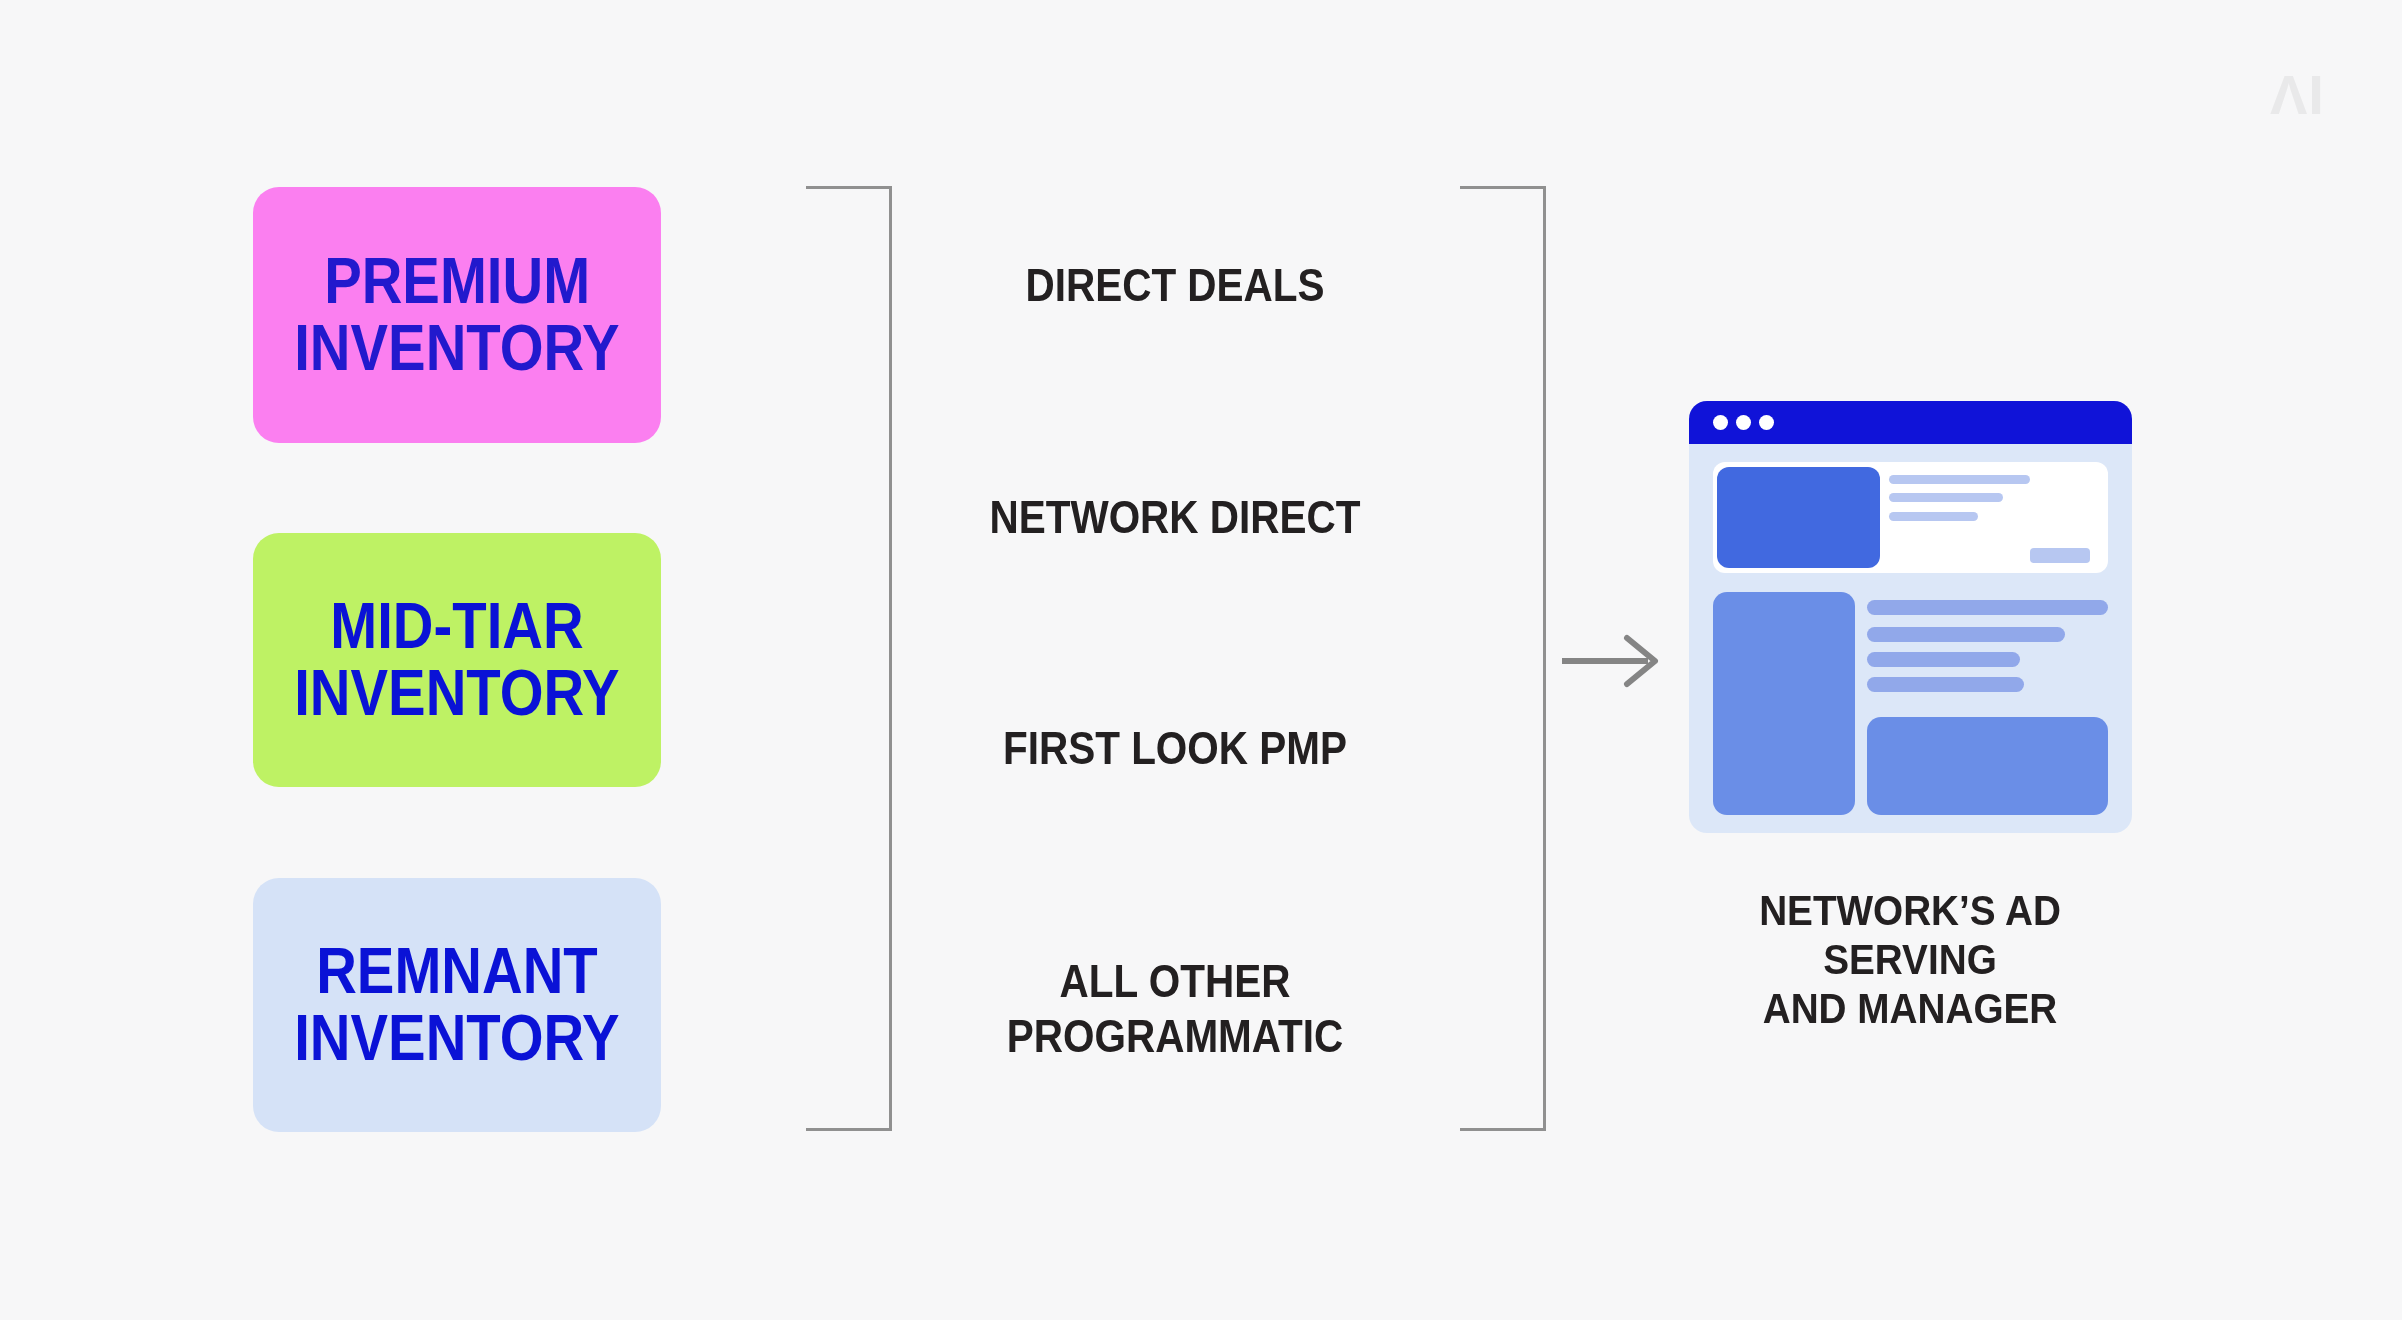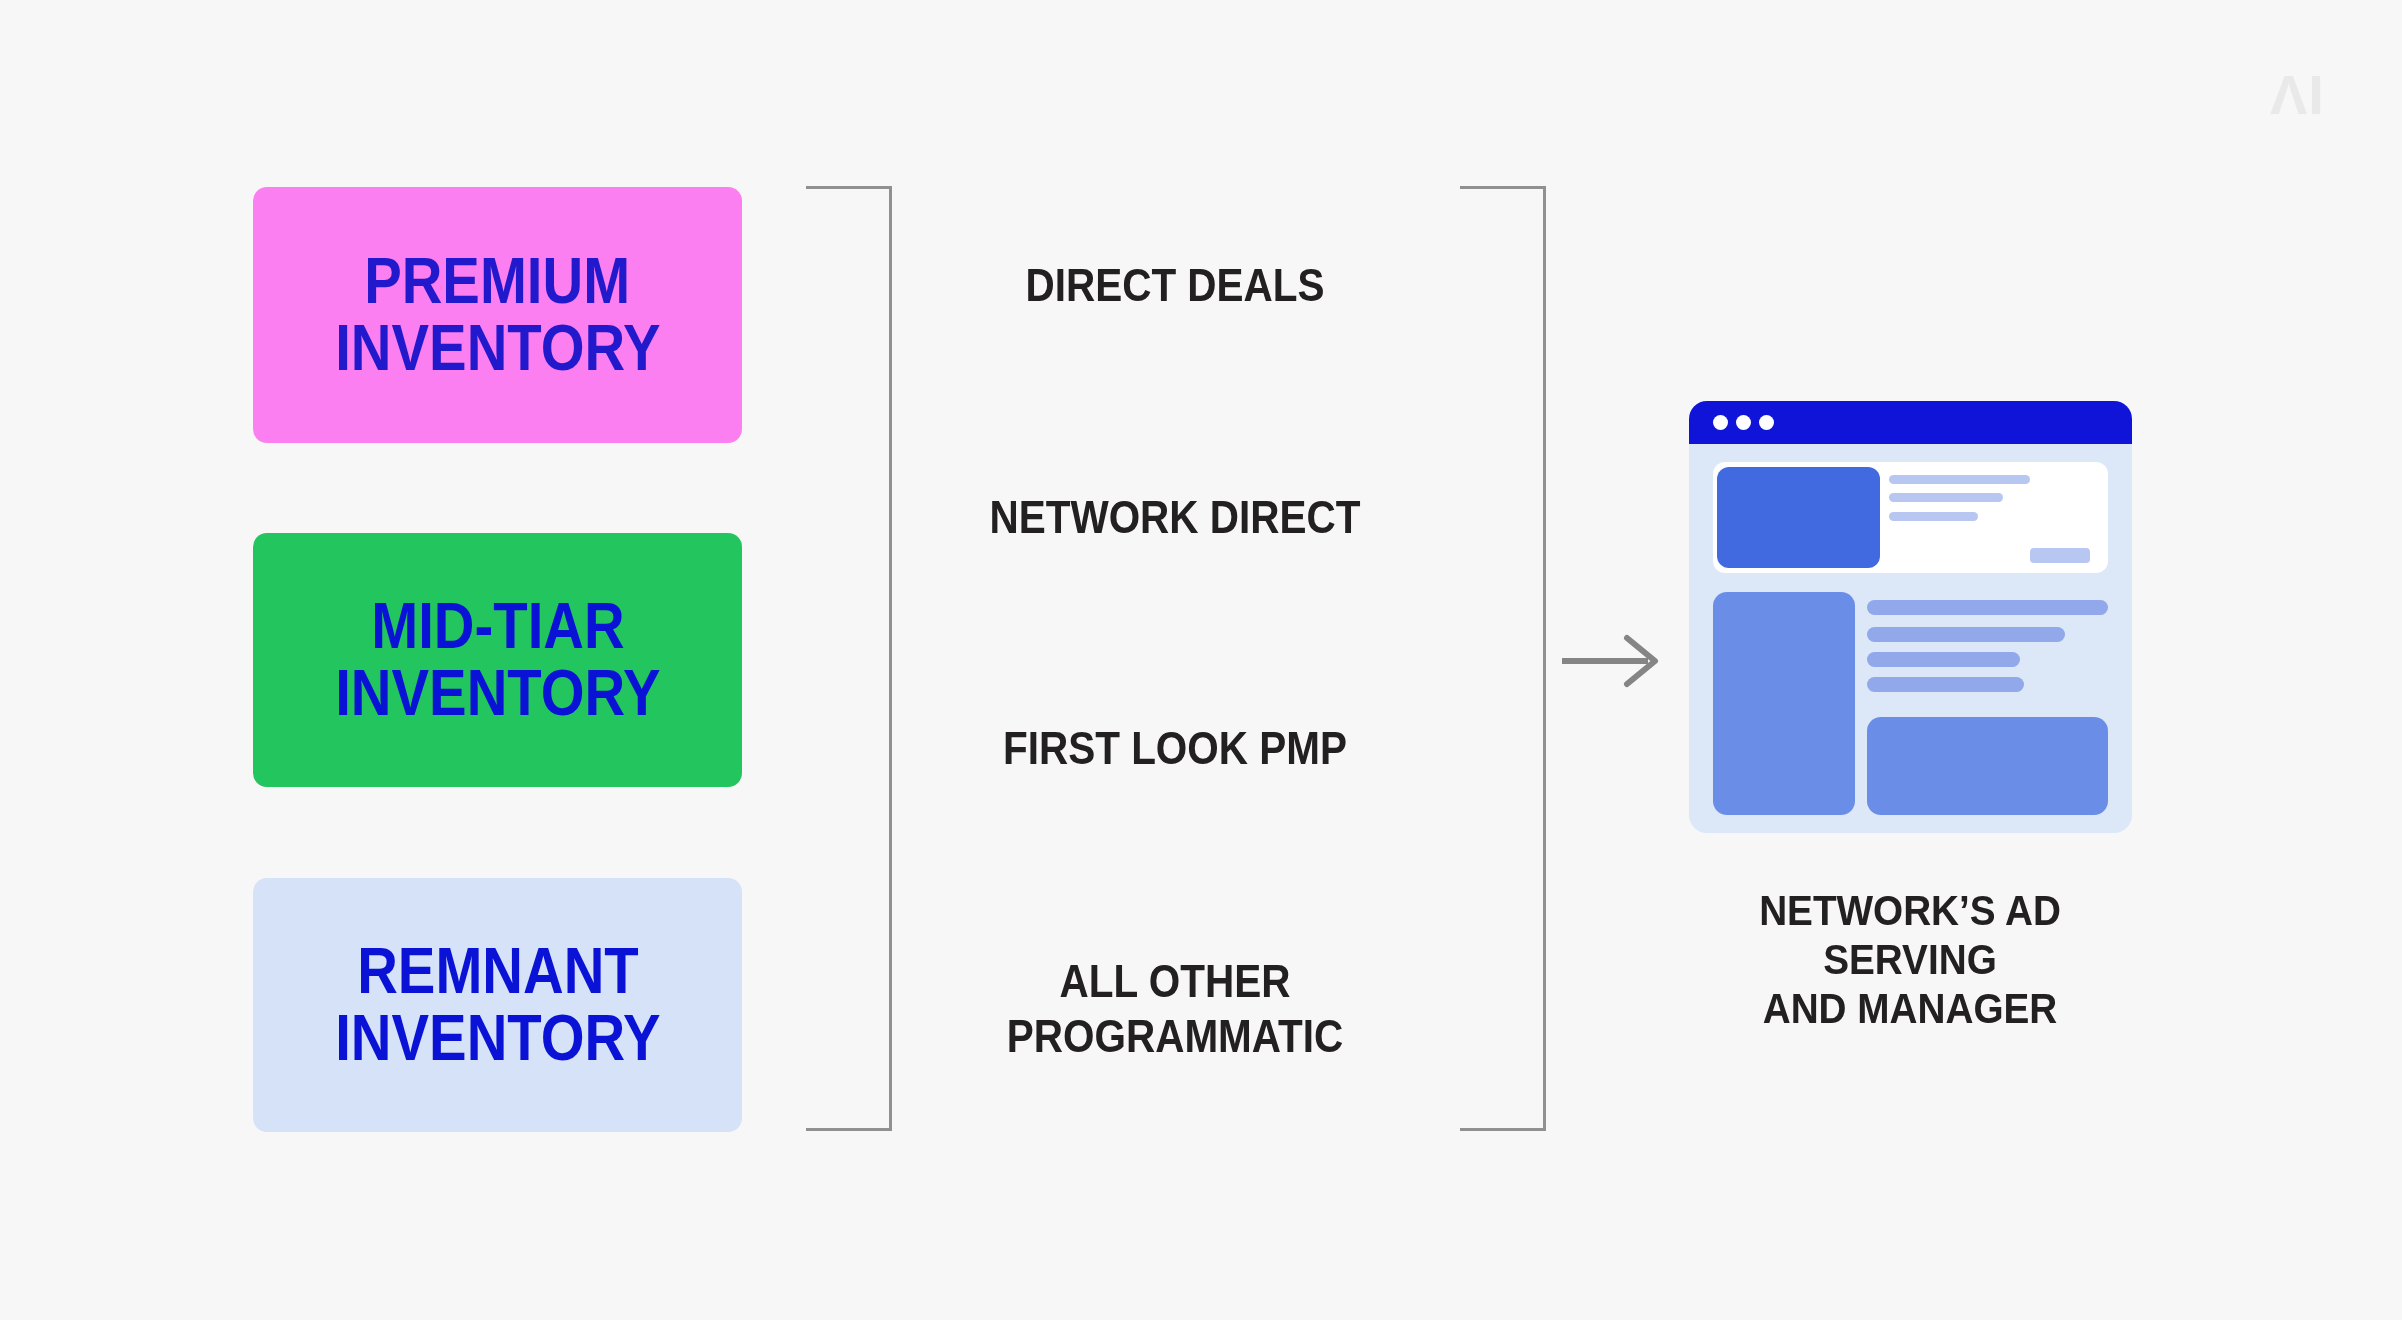--- a/index.html
+++ b/index.html
@@ -13,34 +13,34 @@
 
   
   .logo {
     position:absolute; left:2270px; top:62px;
     font-size:56px; font-weight:700; color:#e9e9ea;
     letter-spacing:1px;
   }
 
   
   .inv-box {
-    position:absolute; left:253px; width:489px;
-    border-radius:14px;
+    position:absolute; left:253px; width:408px;
+    border-radius:26px;
     display:flex; flex-direction:column;
     align-items:center; justify-content:center;
     text-align:center;
   }
   .inv-box .line {
     display:block;
     font-weight:700; font-size:64px; line-height:67px;
     transform:scaleX(0.88);
     white-space:nowrap;
   }
   #box-premium { top:187px; height:256px; background:#fb7ff0; color:#2219cd; }
-  #box-mid     { top:533px; height:254px; background:#22c55e; color:#0a12d6; }
+  #box-mid     { top:533px; height:254px; background:#bef264; color:#0a12d6; }
   #box-remnant { top:878px; height:254px; background:#d5e2f7; color:#0a12d6;text-align:center; }
 
   
   .bracket {
     position:absolute; top:186px; height:945px; width:86px;
     border:3px solid #909090; border-left:none;
   }
   #bracket-left  { left:806px; }
   #bracket-right { left:1460px; }
 

